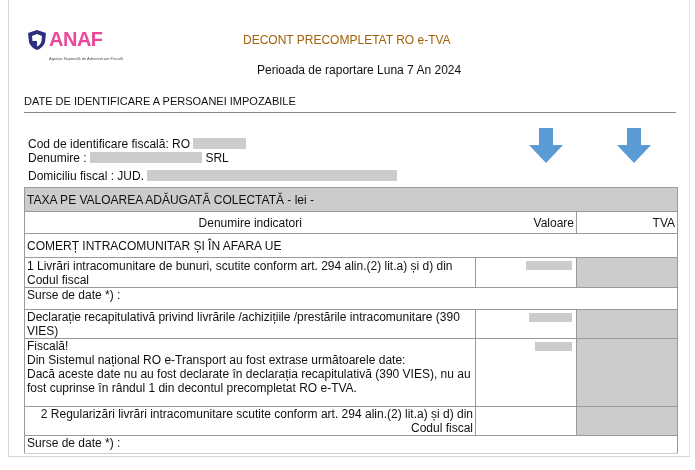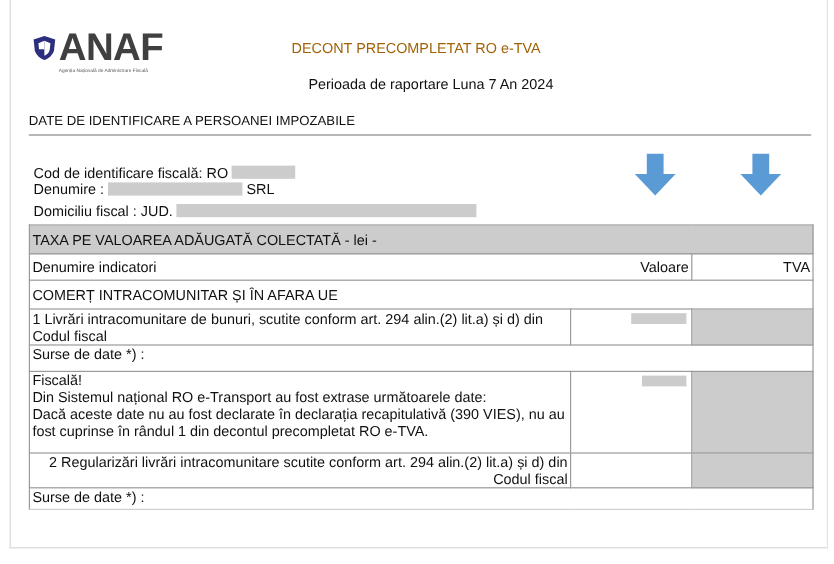--- a/index.html
+++ b/index.html
@@ -3,21 +3,21 @@
 <meta charset="utf-8">
 <style>
   html, body { margin:0; padding:0; background:#ffffff; }
   body { width:695px; height:470px; position:relative; overflow:hidden;
          font-family:"Liberation Sans", sans-serif; color:#111; }
   .frame { position:absolute; left:8px; top:0; width:680px; height:456px;
            border-left:1px solid #d8d8d8; border-right:1px solid #e4e4e4; border-bottom:1px solid #d8d8d8; }
   .logo { position:absolute; left:27px; top:27px; width:120px; height:34px; }
   .logo-shield { position:absolute; left:0; top:2px; width:20px; height:22px; }
   .logo-text { position:absolute; left:22px; top:-4px; font-family:"Liberation Sans", sans-serif;
-               font-weight:bold; font-size:32px; letter-spacing:-0.5px; color:#404040; line-height:32px; }
+               font-weight:bold; font-size:20px; letter-spacing:-0.5px; color:#ec4899; line-height:32px; }
   .logo-sub { position:absolute; left:22px; top:29px; font-size:4px; color:#555; white-space:nowrap; }
   .doc-title { position:absolute; left:226px; top:33px; font-size:12px; color:#a16207; white-space:nowrap;margin-left:17px; }
   .period { position:absolute; left:257px; top:63px; font-size:12px; color:#111; white-space:nowrap;text-align:right; }
   .section-title { position:absolute; left:24px; top:95px; font-size:11px; white-space:nowrap; }
   .section-rule { position:absolute; left:24px; top:112px; width:652px; border-top:1px solid #888; }
   .info { position:absolute; left:28px; font-size:12px; white-space:nowrap; line-height:14px; }
   .redact { display:inline-block; background:#cccccc; height:11px; vertical-align:-1px; }
   .arrow { position:absolute; top:128px; width:36px; height:36px; }
   table { position:absolute; left:24px; top:187px; width:653px; border-collapse:collapse;
           font-size:12px; table-layout:fixed; }
@@ -72,36 +72,43 @@
   <colgroup>
     <col style="width:451px;">
     <col style="width:101px;">
     <col style="width:101px;">
   </colgroup>
   <tbody>
       <tr class="hdr">
     <td colspan="3">TAXA PE VALOAREA ADĂUGATĂ COLECTATĂ - lei -</td>
   </tr>
   <tr style="height:22px;">
-    <td style="border-right:none; vertical-align:middle;">Denumire indicatori</td>
+    <td style="border-right:none; vertical-align:middle;text-align:center;">Denumire indicatori</td>
     <td style="text-align:right; border-left:none; vertical-align:middle;">Valoare</td>
     <td style="text-align:right; vertical-align:middle;padding-left:24px;">TVA</td>
   </tr>
   <tr style="height:24px;">
     <td colspan="3" style="vertical-align:middle;">COMERȚ INTRACOMUNITAR ȘI ÎN AFARA UE</td>
   </tr>
   <tr style="height:28px;">
     <td style="padding-top:1px;">1 Livrări intracomunitare de bunuri, scutite conform art. 294 alin.(2) lit.a) și d) din Codul fiscal</td>
     <td>
           <span class="cell-redact" style="width:46px;"></span>
         </td>
     <td class="gray"></td>
   </tr>
   <tr style="height:22px;">
     <td colspan="3">Surse de date *) :</td>
+  </tr>
+  <tr style="height:27px;">
+    <td>Declarație recapitulativă privind livrările /achizițiile /prestările intracomunitare (390 VIES)</td>
+    <td>
+          <span class="cell-redact" style="width:43px;"></span>
+        </td>
+    <td class="gray"></td>
   </tr>
   <tr style="height:68px;">
     <td>
       <div>Fiscală!</div>
       <div>Din Sistemul național RO e-Transport au fost extrase următoarele date:</div>
       <div>Dacă aceste date nu au fost declarate în declarația recapitulativă (390 VIES), nu au fost cuprinse în rândul 1 din decontul precompletat RO e-TVA.</div>
     </td>
     <td>
           <span class="cell-redact" style="width:37px;"></span>
         </td>

